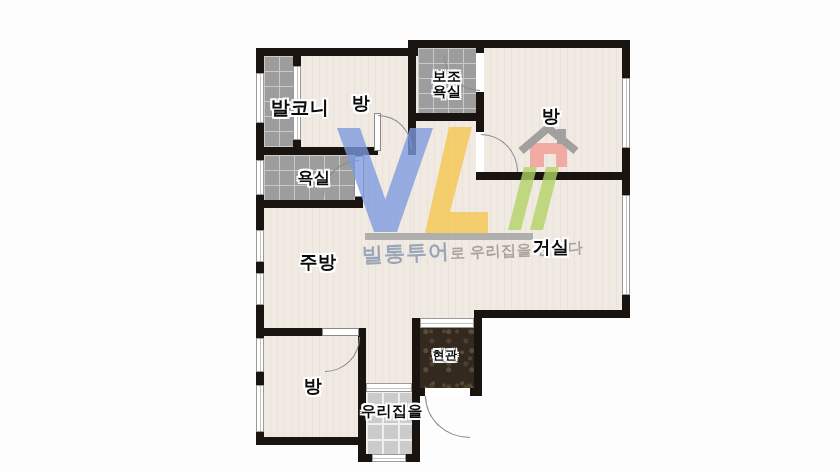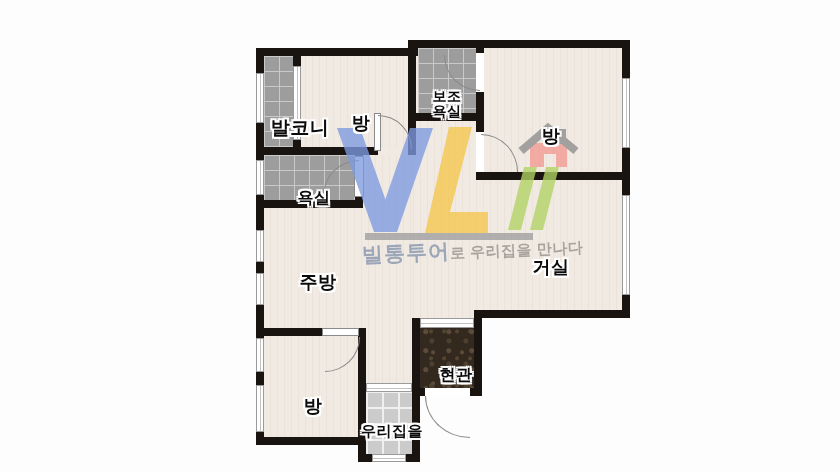--- a/index.html
+++ b/index.html
@@ -51,21 +51,20 @@
   .arc.nw{border-top-width:1.5px;border-left-width:1.5px;border-top-left-radius:100% 100%;}
   .arc.se{border-bottom-width:1.5px;border-right-width:1.5px;border-bottom-right-radius:100% 100%;}
   .arc.sw{border-bottom-width:1.5px;border-left-width:1.5px;border-bottom-left-radius:100% 100%;}
   
   .lbl{
     position:absolute;transform:translate(-50%,-50%);
     font-weight:800;color:#0b0b0b;white-space:nowrap;line-height:1.05;
     text-shadow:-2px -2px 0 #fff,2px -2px 0 #fff,-2px 2px 0 #fff,2px 2px 0 #fff,
                 -2px 0 0 #fff,2px 0 0 #fff,0 -2px 0 #fff,0 2px 0 #fff;
     letter-spacing:.5px;
-    margin-top:20px;
   }
   
   .wm{position:absolute;inset:0;opacity:.78;}
   .wm-bar{position:absolute;left:365px;top:233px;width:168px;height:7px;background:var(--bar-gray,#9f9f9f);}
   .wm-tagline{
     position:absolute;left:362px;top:241px;white-space:nowrap;
     transform:rotate(-2.5deg);transform-origin:left center;
   }
   .wm-tagline .big{font-size:21px;font-weight:800;color:var(--tagline-brand,#8494ad);letter-spacing:1px;}
   .wm-tagline .small{font-size:15px;font-weight:700;color:var(--tagline-rest,#96908a);letter-spacing:.5px;}
@@ -161,16 +160,16 @@
   </div>
 
   <div class="lbl" style="left:300px;top:108px;font-size:19px">발코니</div>
   <div class="lbl" style="left:361px;top:103px;font-size:18px">방</div>
   <div class="lbl" style="left:447px;top:84px;font-size:14px"><span>보조</span><br><span>욕실</span></div>
   <div class="lbl" style="left:551px;top:116px;font-size:18px">방</div>
   <div class="lbl" style="left:314px;top:178px;font-size:16px">욕실</div>
   <div class="lbl" style="left:318px;top:262px;font-size:18px">주방</div>
   <div class="lbl" style="left:551px;top:247px;font-size:18px">거실</div>
   <div class="lbl" style="left:313px;top:386px;font-size:18px">방</div>
-  <div class="lbl" style="left:456px;top:355px;font-size:16px">현관</div>
+  <div class="lbl" style="left:445px;top:355px;font-size:12px">현관</div>
   <div class="lbl" style="left:392px;top:411px;font-size:15px">우리집을</div>
 
 </div>
 
 </body></html>

